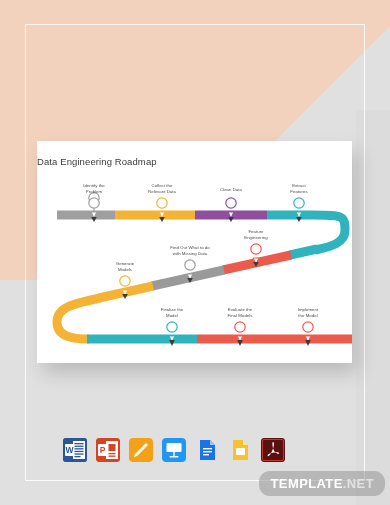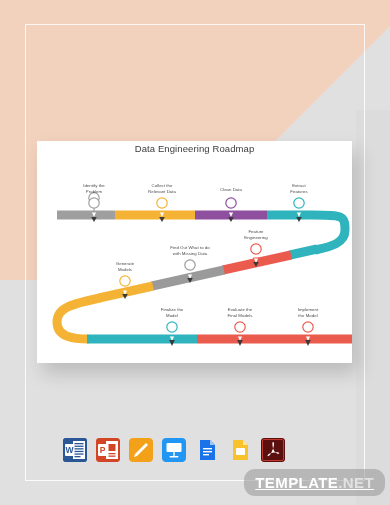--- a/index.html
+++ b/index.html
@@ -38,22 +38,22 @@
   
   .card {
     position: absolute; left: 37px; top: 141px;
     width: 315px; height: 222px;
     background: #ffffff;
     box-shadow: 6px 10px 18px rgba(0,0,0,0.17);
     overflow: hidden;
   }
 
   .card-title {
-    position: absolute; top: 2px; left: 0; width: 100%;
-    text-align: center;
+    position: absolute; top: 15px; left: 0; width: 100%;
+    text-align: left;
     font-size: 9.5px;
     color: #3b3b3b;
     letter-spacing: 0.1px;
   }
 
   .roadmap-svg { position: absolute; left: 0; top: 0; }
 
   
   .lbl {
     position: absolute;
@@ -76,25 +76,24 @@
     position: relative;
     display: flex; align-items: center; justify-content: center;
     font-size: 11px; font-weight: bold; color: #fff;
     overflow: hidden;
   }
 
   .watermark {
     position: absolute; right: 5px; bottom: 9px;
     background: rgba(150,150,150,0.55);
     color: #ffffff;
-    font-size: 15px; font-weight: bold;
+    font-size: 13px; font-weight: bold;
     padding: 5px 11px;
     border-radius: 11px;
     letter-spacing: 0.4px;
-    text-decoration: underline;
   }
   .watermark .dim { color: #e2e2e2; font-weight: bold; }
 </style>
 </head>
 <body>
 
 <div id="stage">
 
   <div class="bg-peach-b"></div>
   <div class="bg-gray-right"></div>

